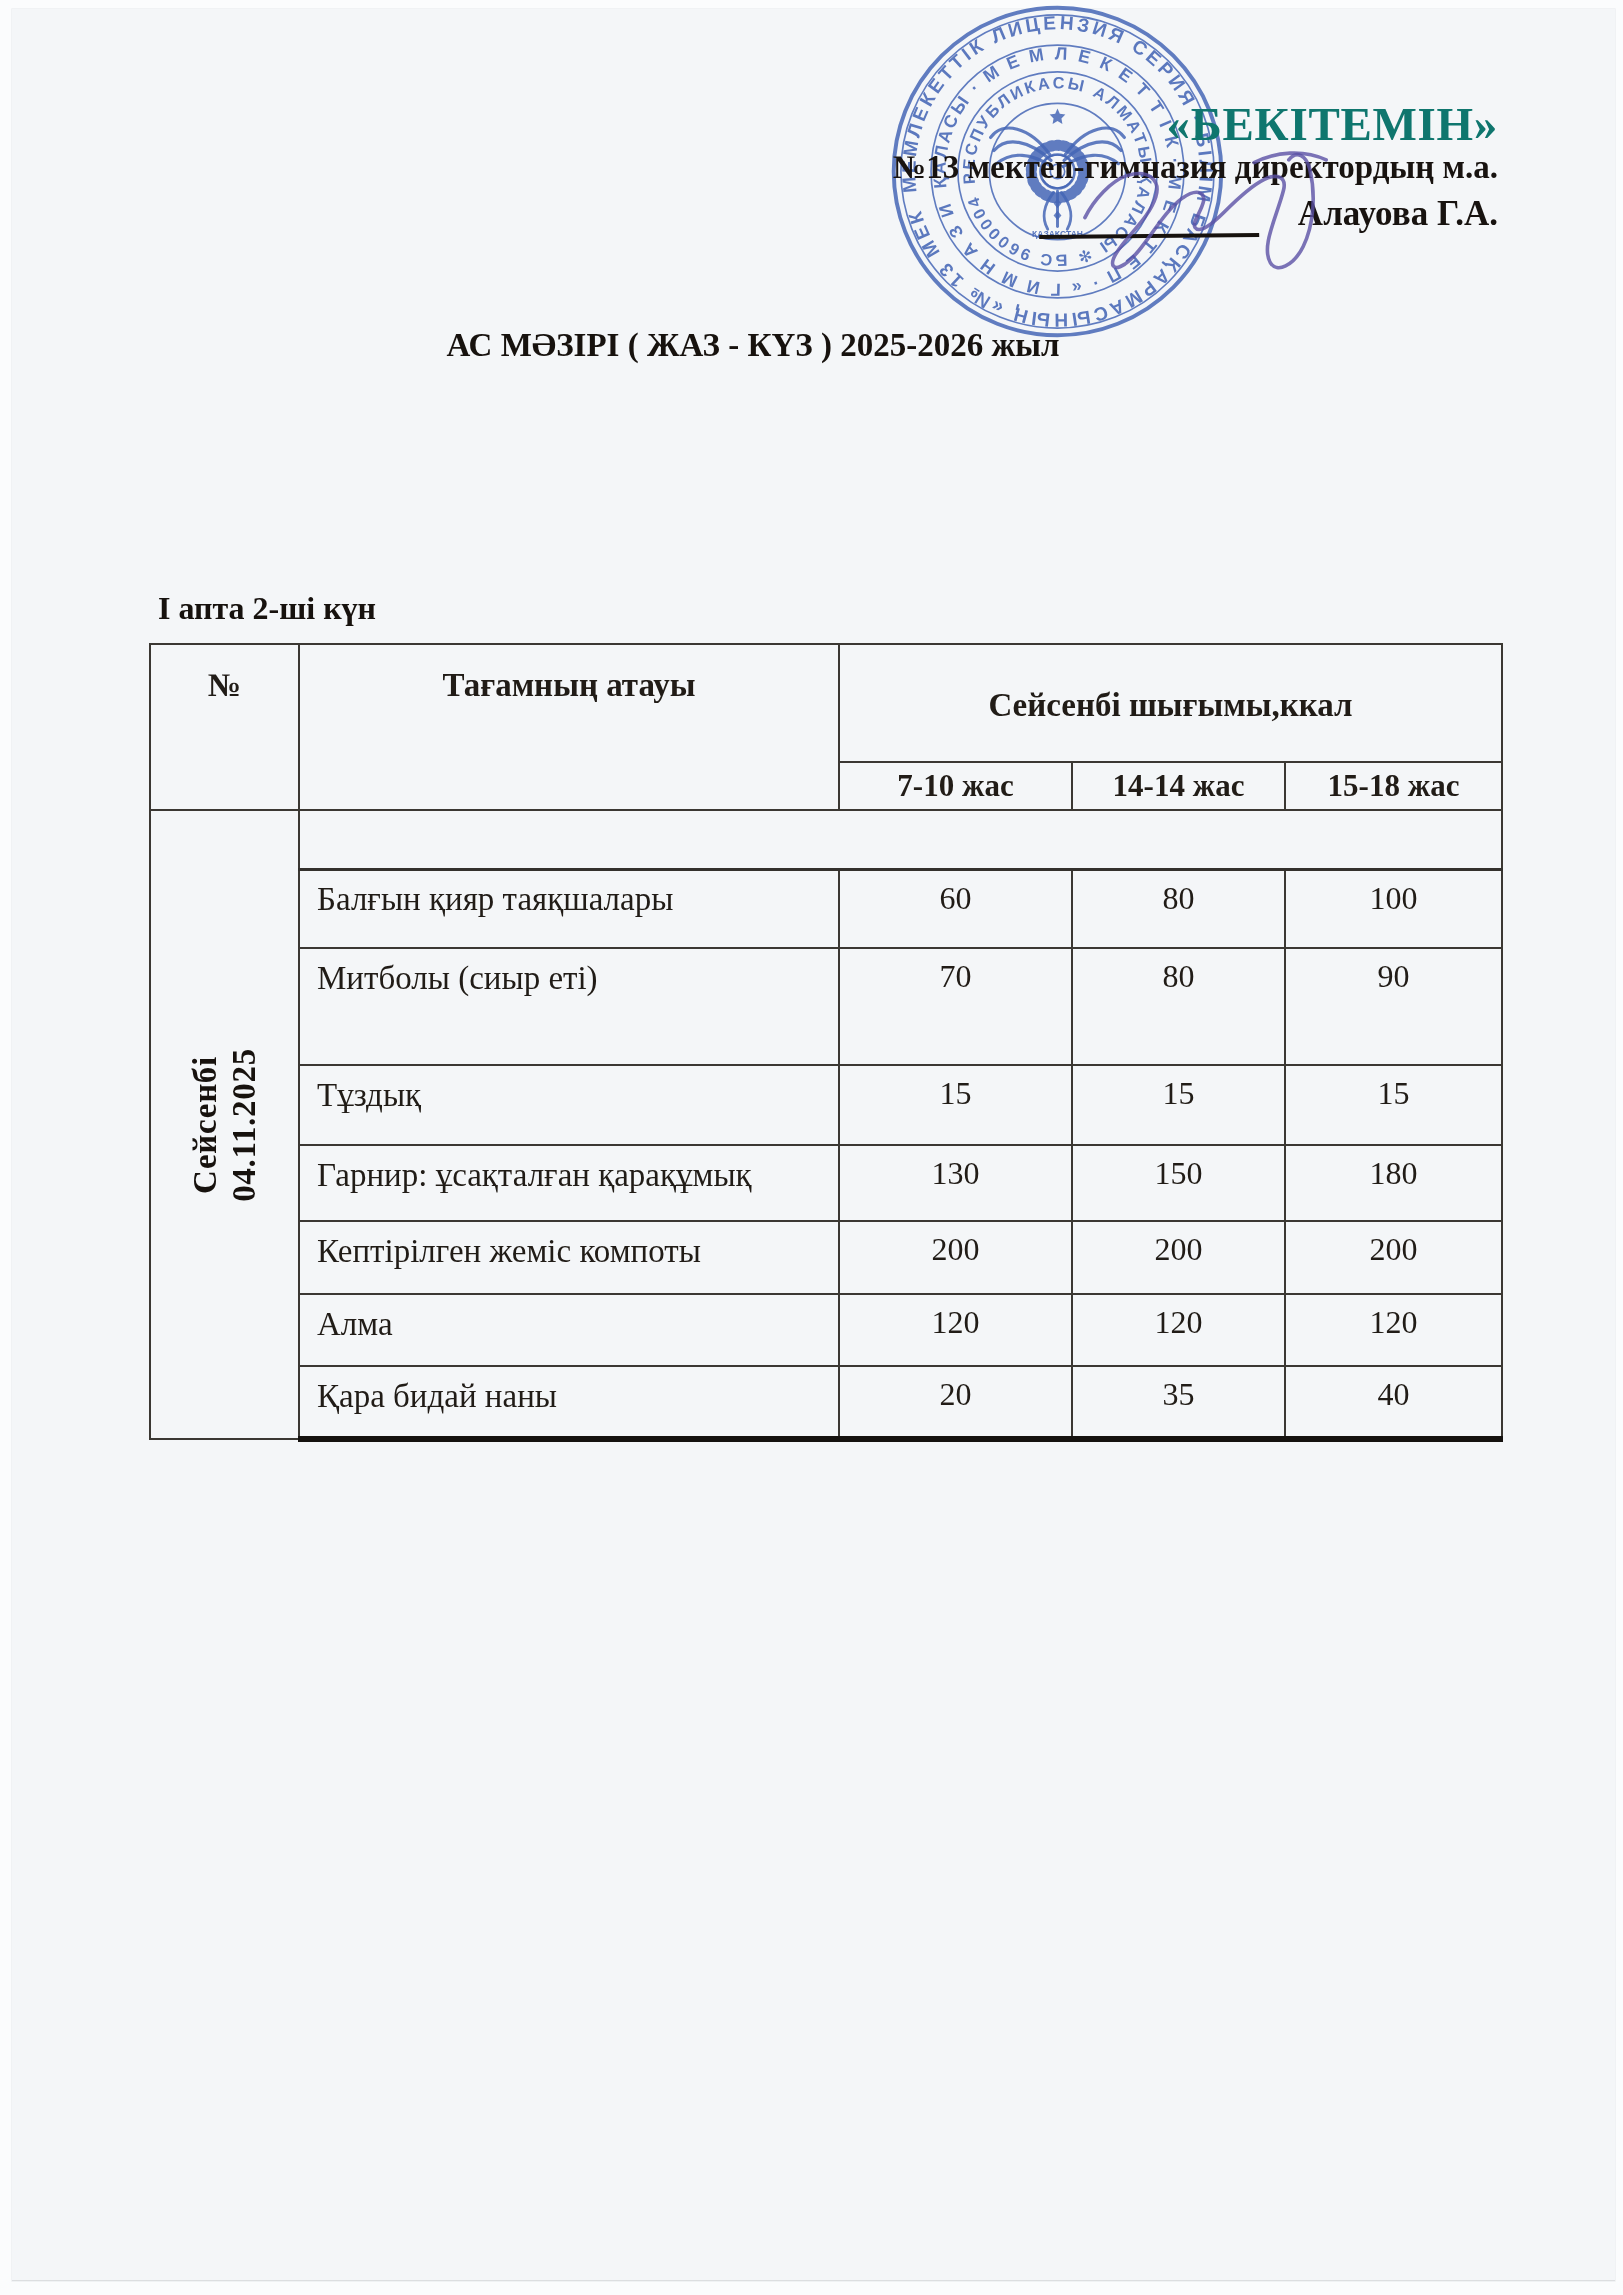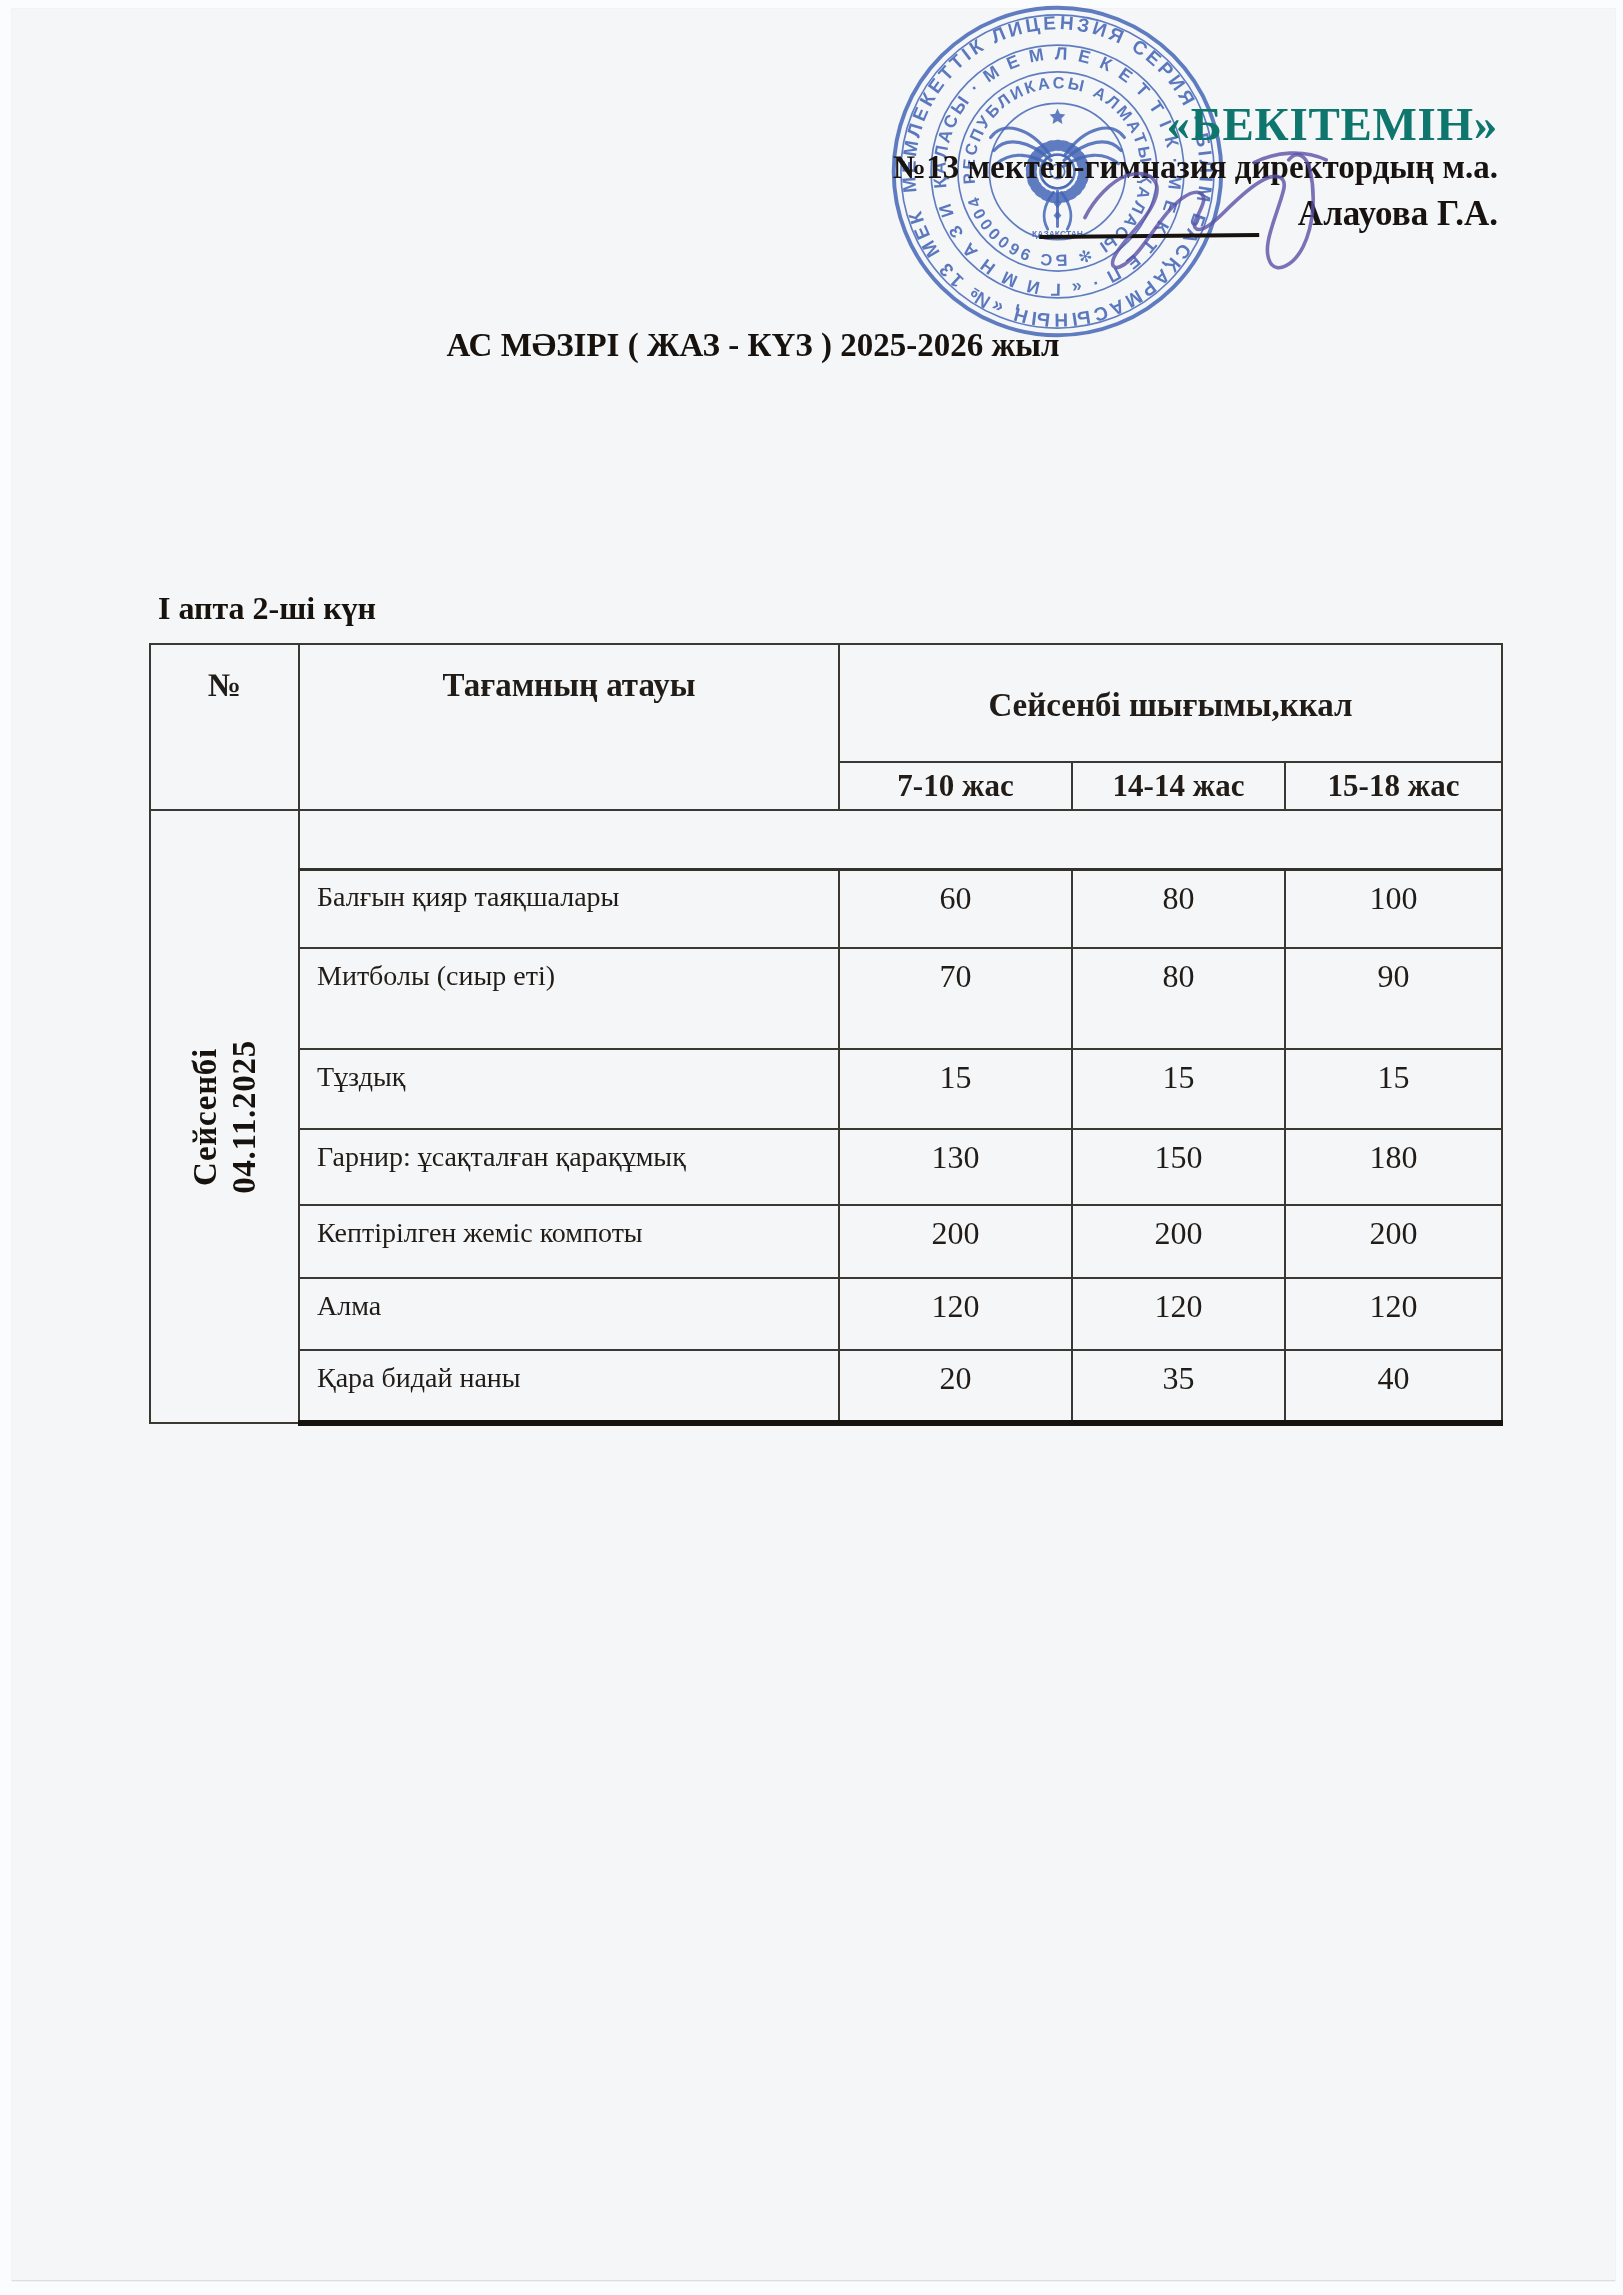--- a/index.html
+++ b/index.html
@@ -73,24 +73,24 @@
     vertical-align:middle;height:46px;
   }
   .spacer-cell{border-bottom:3.3px solid #34312d !important;}
   .day-cell{position:relative;}
   .day-rot{
     position:absolute;left:50%;top:50%;
     transform:translate(-50%,-50%) rotate(-90deg);
     text-align:center;font-weight:700;font-size:33px;line-height:39px;
     letter-spacing:0.7px;white-space:nowrap;color:#17120e;
   }
-  .dish-cell{padding:10.5px 6.5px 6.5px 17px !important;font-size:28px;}
+  .dish-cell{padding:10.5px 6.5px 6.5px 17px !important;font-size:33px;}
   .val-cell{text-align:center;padding-top:9.2px !important;font-size:32px;}
   .bottom-row td{border-bottom:6.5px solid #15120f;}
-  .r1{height:79px;} .r2{height:101px;padding-left:10px;} .r3{height:80px;} .r4{height:76px;}
+  .r1{height:79px;} .r2{height:117px;padding-left:10px;} .r3{height:80px;} .r4{height:76px;}
   .r5{height:73px;} .r6{height:72px;} .r7{height:73px;}
 </style>
 </head>
 <body>
 
 <div class="paper"></div>
 
 <svg class="stamp" viewBox="-274 -274 548 548" xmlns="http://www.w3.org/2000/svg">
   <g stroke="#2e53ad" fill="none" stroke-opacity=".85">
     <circle r="250" stroke-width="6"></circle>

